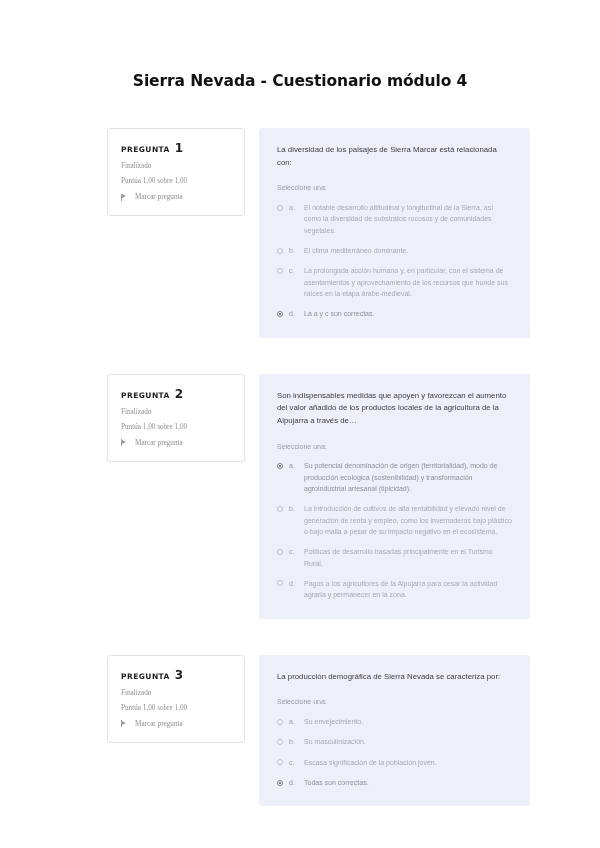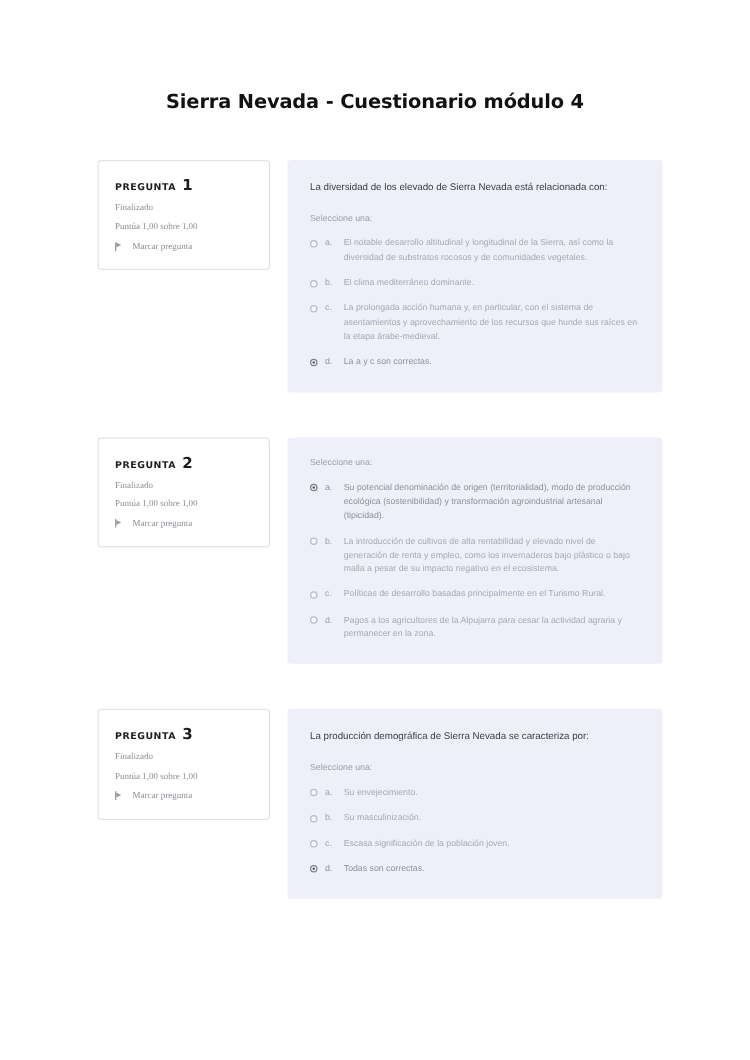--- a/index.html
+++ b/index.html
@@ -36,20 +36,21 @@
     font-family: "DejaVu Sans", sans-serif;
   }
 
   .question-block {
     display: flex;
     align-items: flex-start;
     gap: 14px;
     padding-left: 78px;
     padding-right: 70px;
     margin-bottom: 36px;
+    margin-left: 29px;
   }
 
   
   .qinfo {
     width: 138px;
     flex: 0 0 138px;
     background: #ffffff;
     border: 1px solid #e2e3e7;
     border-radius: 3px;
     padding: 13px 12px 13px 13px;
@@ -195,21 +196,21 @@
       </div>
       <div class="qinfo-line">Finalizado</div>
       <div class="qinfo-line">Puntúa 1,00 sobre 1,00</div>
       <div class="qinfo-line flag-row">
         <span class="flag-icon"></span>
         <span>Marcar pregunta</span>
       </div>
     </aside>
 
     <div class="qpanel">
-      <p class="qtext">La diversidad de los elevado de Sierra Nevada está relacionada con:</p>
+      <p class="qtext">La diversidad de los paisajes de Sierra Marcar está relacionada con:</p>
       <p class="qprompt">Seleccione una:</p>
       <ul class="options">
   <li class="option">
     <span class="radio"></span>
     <span class="opt-letter">a.</span>
     <span class="opt-text">El notable desarrollo altitudinal y longitudinal de la Sierra, así como la diversidad de substratos rocosos y de comunidades vegetales.</span>
   </li>
 
   <li class="option">
     <span class="radio"></span>
@@ -242,20 +243,21 @@
       </div>
       <div class="qinfo-line">Finalizado</div>
       <div class="qinfo-line">Puntúa 1,00 sobre 1,00</div>
       <div class="qinfo-line flag-row">
         <span class="flag-icon"></span>
         <span>Marcar pregunta</span>
       </div>
     </aside>
 
     <div class="qpanel">
+      <p class="qtext">Son indispensables medidas que apoyen y favorezcan el aumento del valor añadido de los productos locales de la agricultura de la Alpujarra a través de…</p>
       <p class="qprompt">Seleccione una:</p>
       <ul class="options">
   <li class="option selected">
     <span class="radio checked"></span>
     <span class="opt-letter">a.</span>
     <span class="opt-text">Su potencial denominación de origen (territorialidad), modo de producción ecológica (sostenibilidad) y transformación agroindustrial artesanal (tipicidad).</span>
   </li>
 
   <li class="option">
     <span class="radio"></span>

